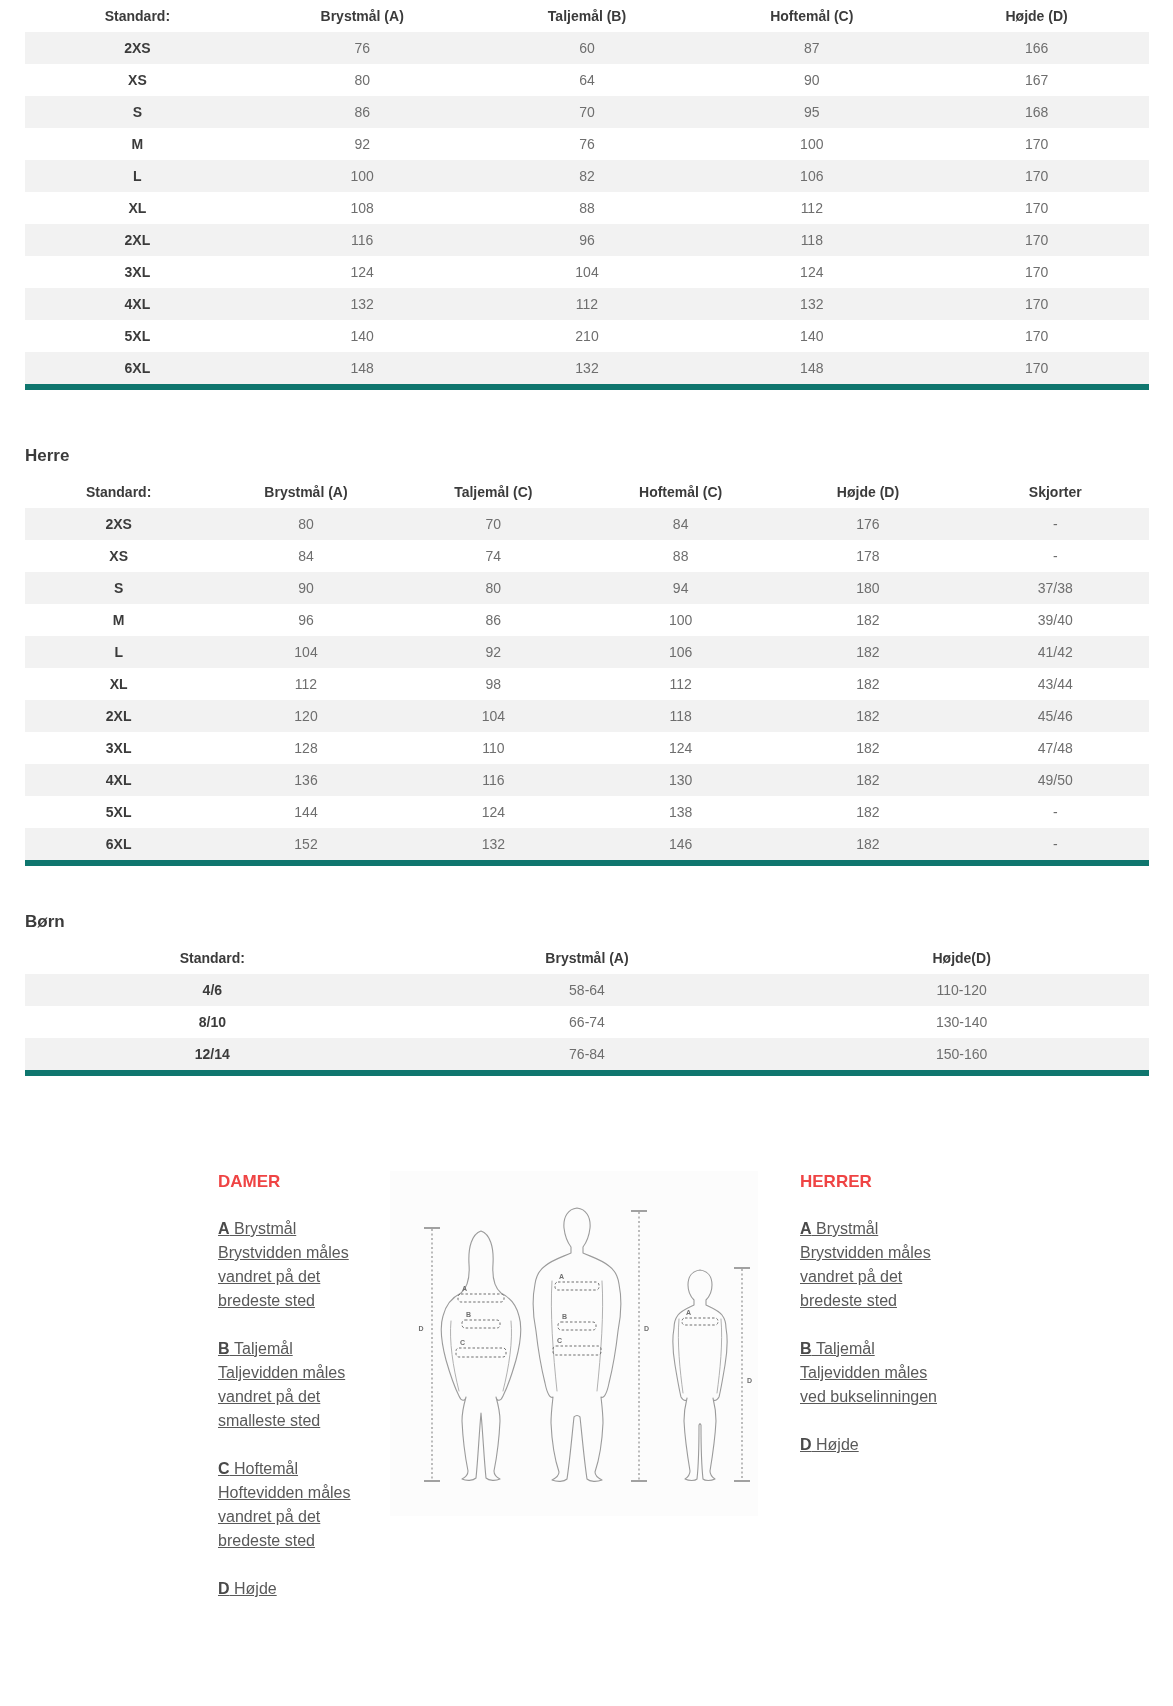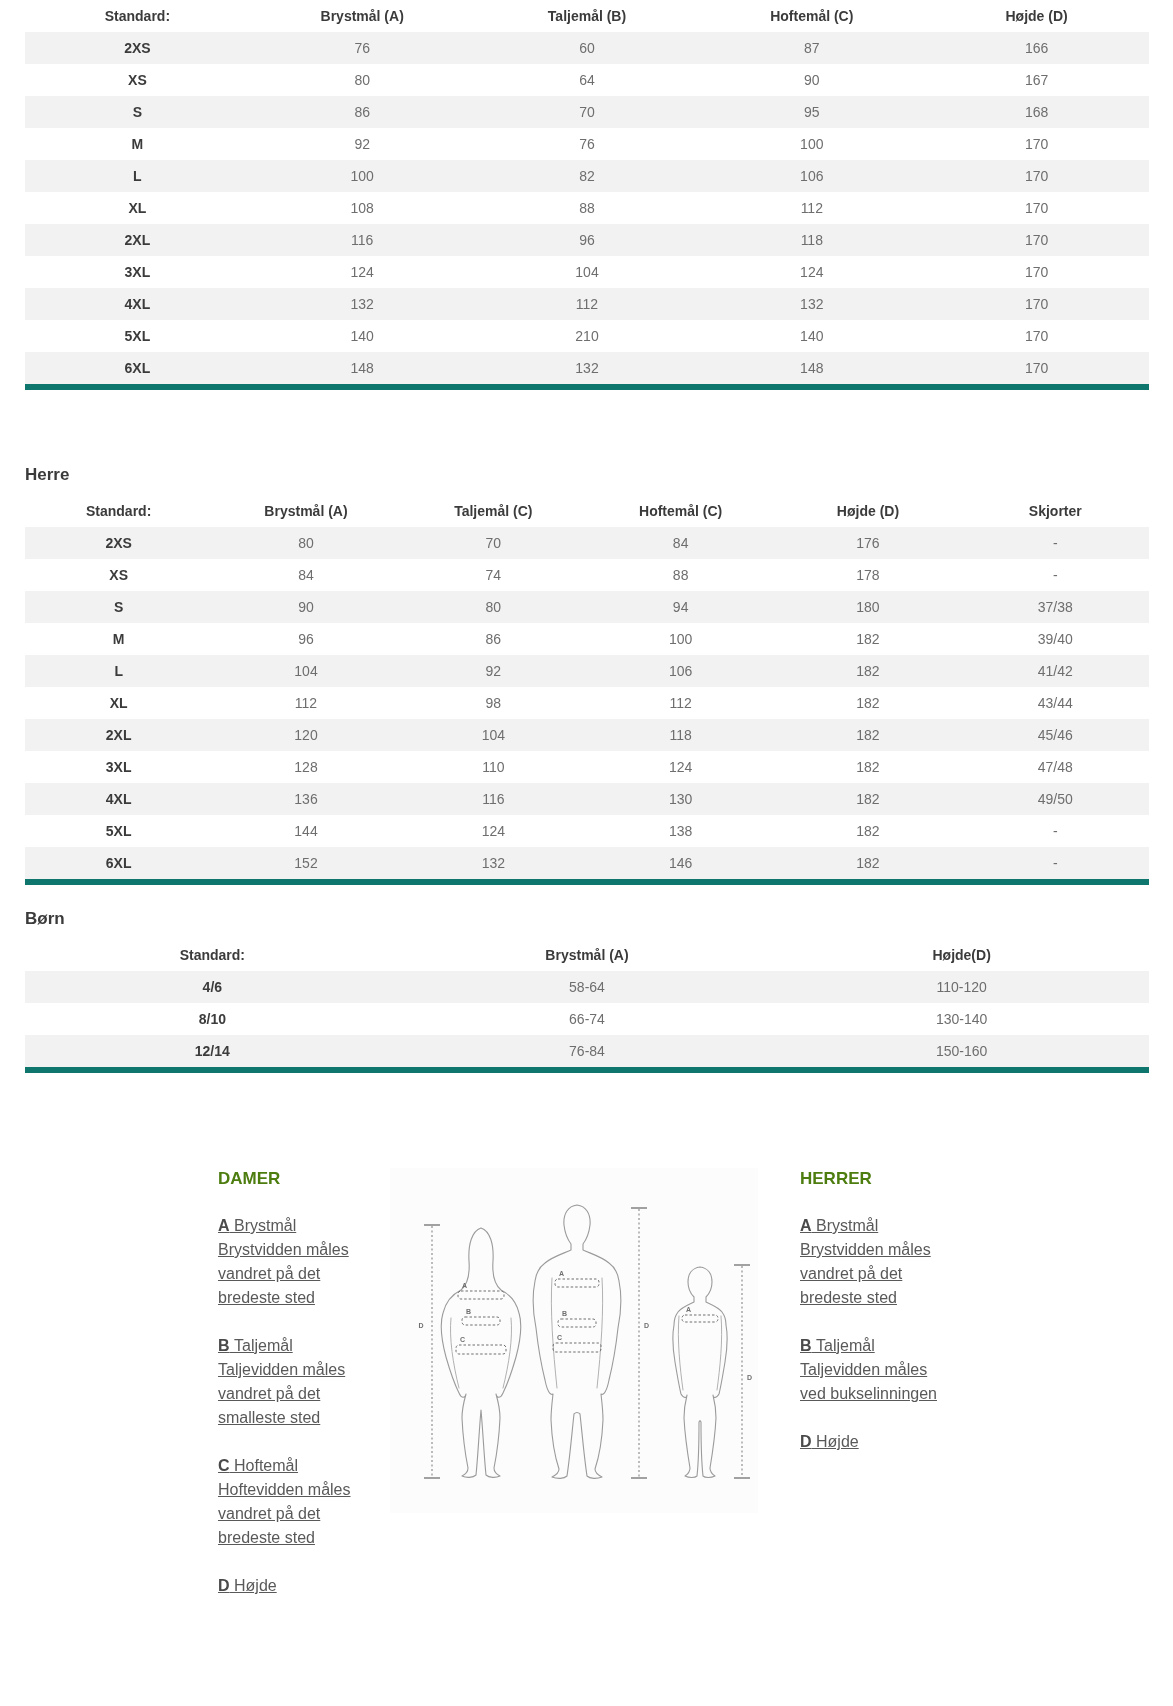--- a/index.html
+++ b/index.html
@@ -11,22 +11,22 @@
   }
   .wrap{padding:0 24px 36px 25px;}
 
   h2.section-title{
     font-size:17px;
     line-height:21px;
     font-weight:bold;
     color:#3b3b3b;
     margin:14px 0 10px 0;
   }
-  h2.section-title.gap-lg{margin-top:74px;}
-  h2.section-title.gap-md{margin-top:23px;}
+  h2.section-title.gap-lg{margin-top:55px;}
+  h2.section-title.gap-md{margin-top:45px;}
 
   table.size-table{
     width:100%;
     border-collapse:collapse;
     table-layout:fixed;
     font-size:14px;
     text-align:center;
     border-bottom:6px solid #0f766e;
   }
   table.size-table th{
@@ -53,21 +53,21 @@
   }
   .guide-col{
     font-size:16px;
     line-height:24px;
     color:#595959;
   }
   .guide-col .guide-title{
     font-size:17px;
     line-height:22px;
     font-weight:bold;
-    color:#4d7c0f;
+    color:#ef4444;
     margin:0 0 24px 0;
   }
   .guide-col p.guide-item{margin:0 0 24px 0;text-decoration:underline;}
   .guide-col p.guide-item strong{color:#4a4a4a;}
   .col-damer{margin-left:193px;width:172px;}
   .col-herrer{margin-left:42px;width:220px;}
   .figure-box{
     width:368px;
     height:345px;
     background:#fcfcfc;

